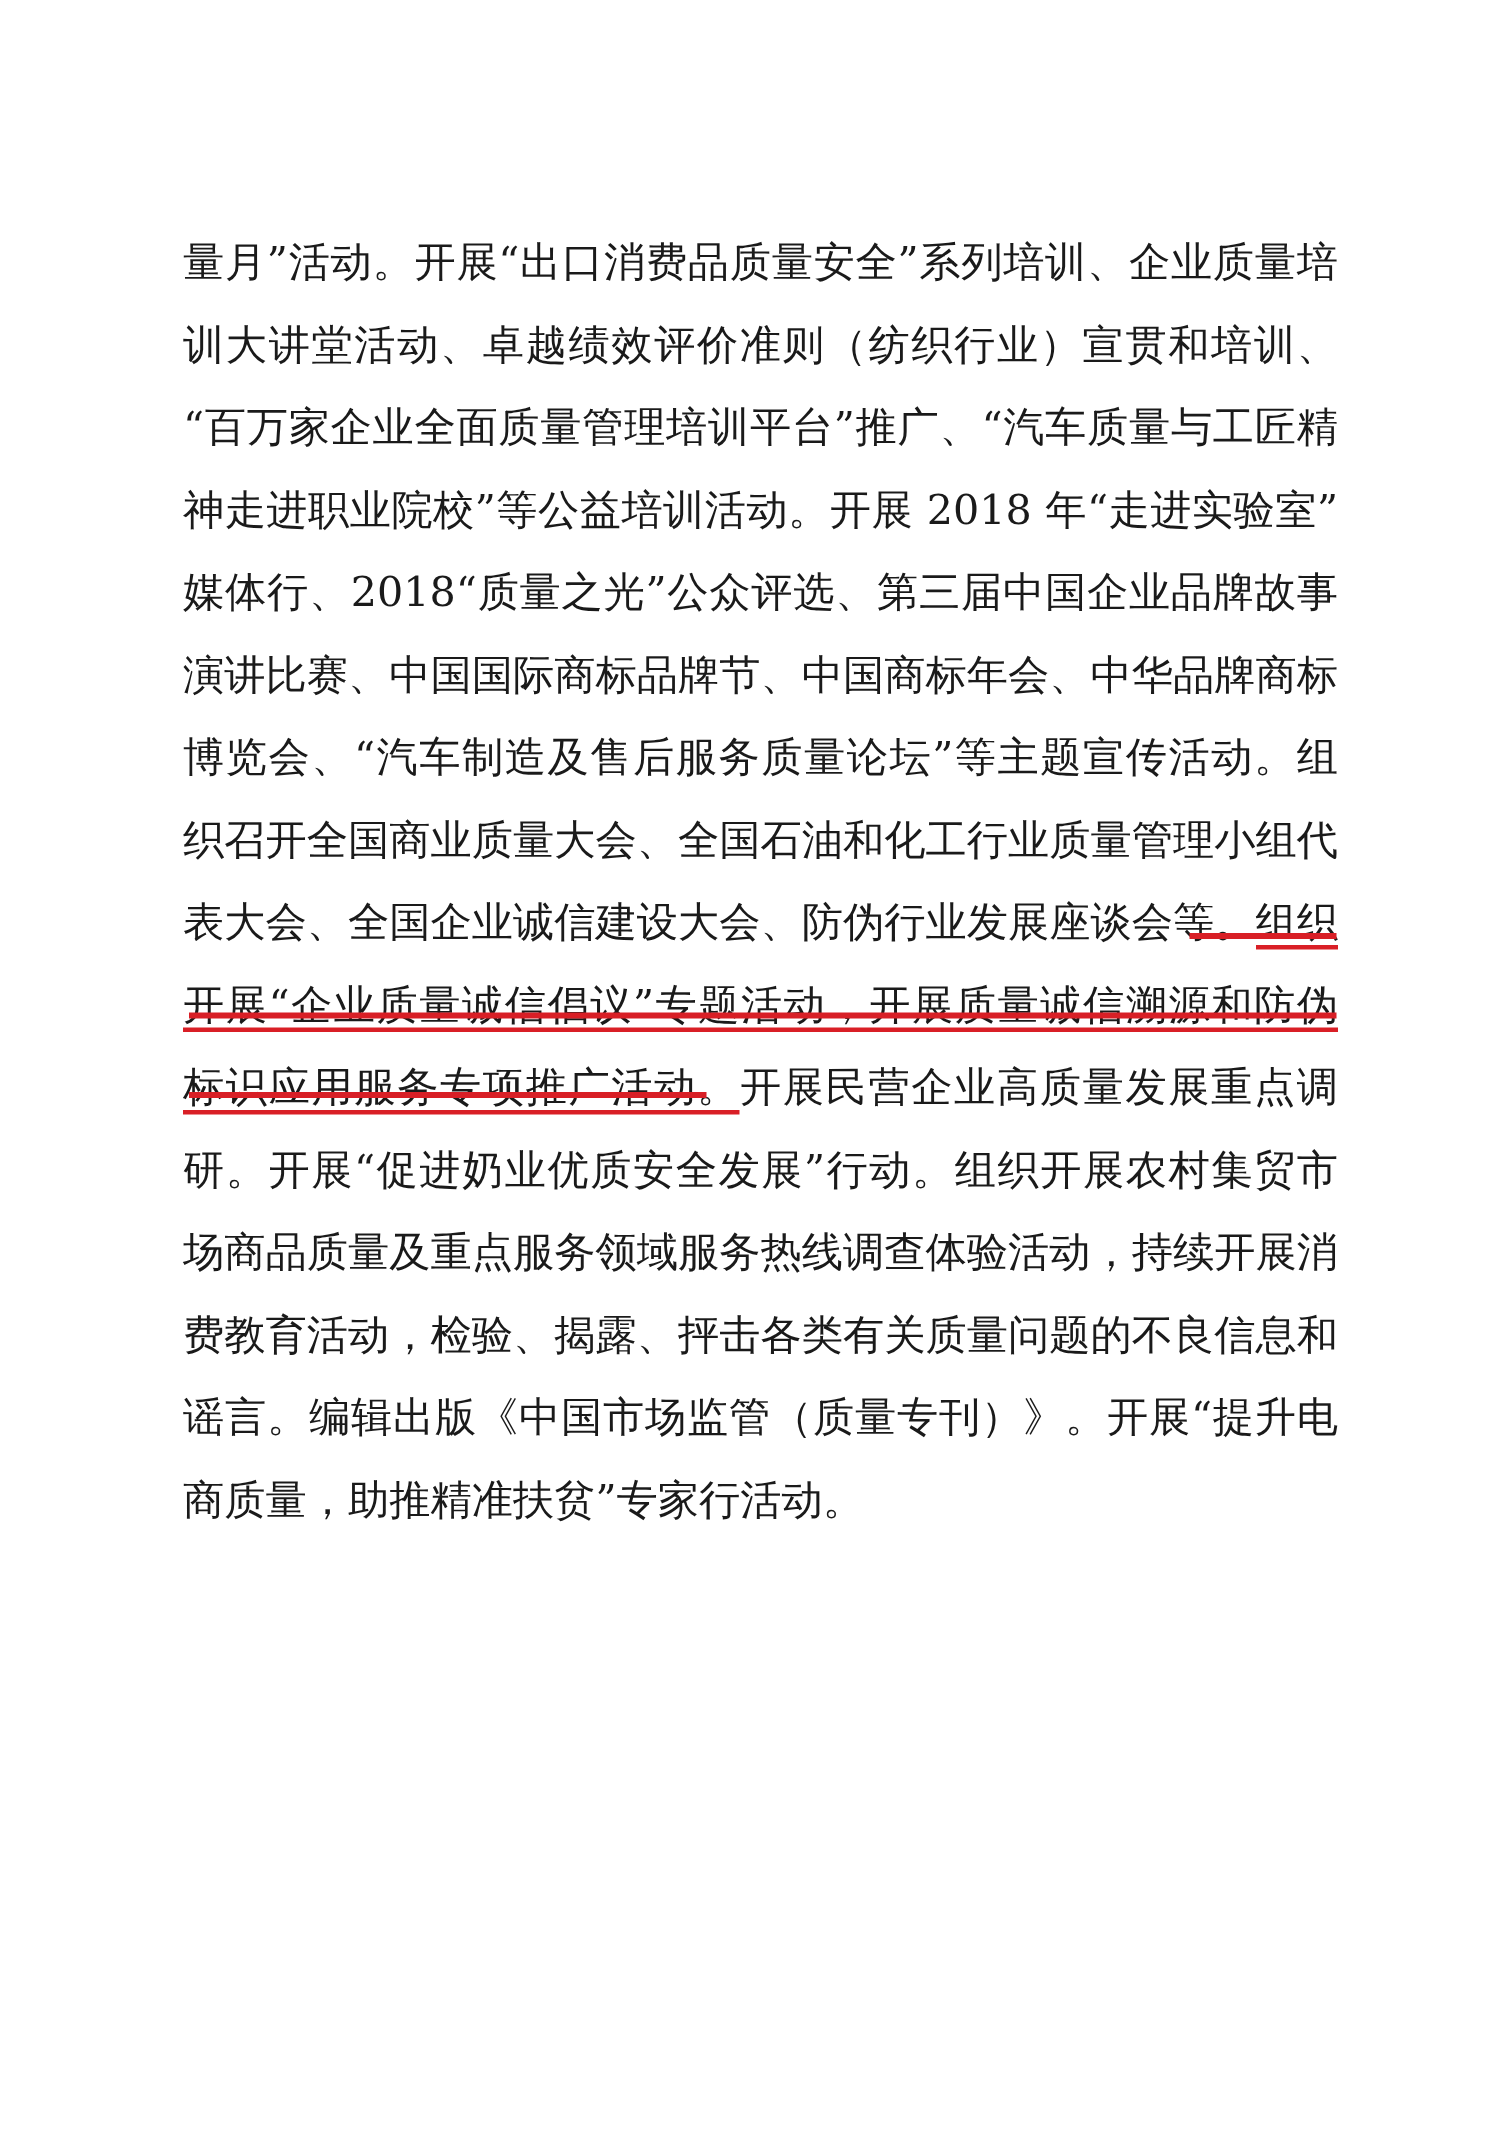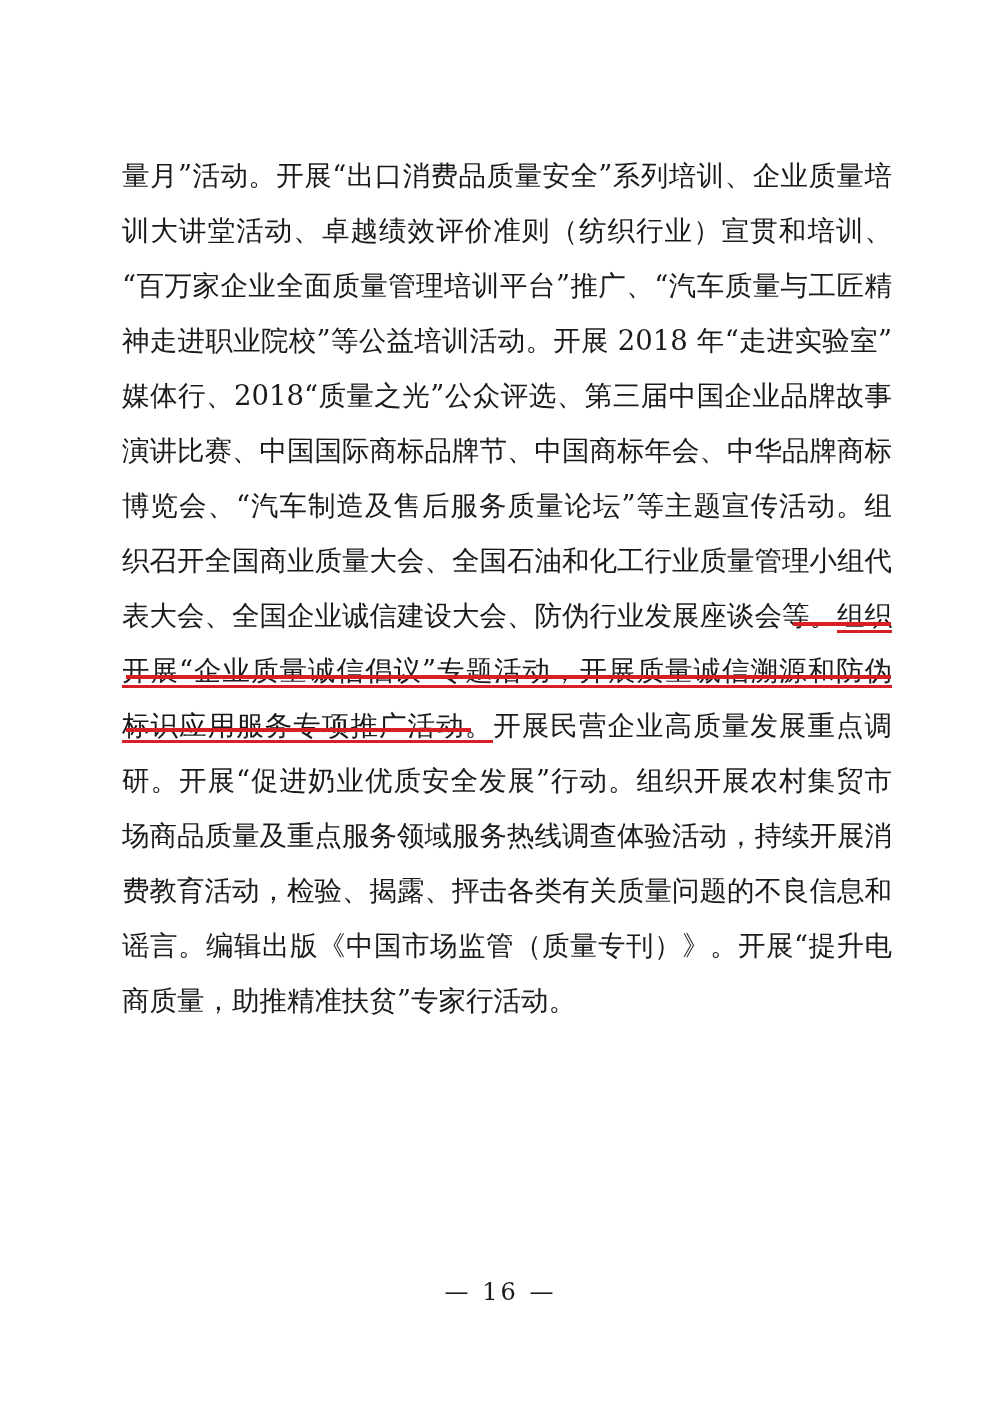--- a/index.html
+++ b/index.html
@@ -68,15 +68,14 @@
 <div class="page">
 
   <div class="body-text">
     <p><span>量月”活动。开展“出口消费品质量安全”系列培训、企业质量培训大讲堂活动、卓越绩效评价准则（纺织行业）宣贯和培训、“百万家企业全面质量管理培训平台”推广、“汽车质量与工匠精神走进职业院校”等公益培训活动。开展 2018 年“走进实验室”媒体行、2018“质量之光”公众评选、第三届中国企业品牌故事演讲比赛、中国国际商标品牌节、中国商标年会、中华品牌商标博览会、“汽车制造及售后服务质量论坛”等主题宣传活动。组织召开全国商业质量大会、全国石油和化工行业质量管理小组代表大会、全国企业诚信建设大会、防伪行业发展座谈会等。</span><span class="underline-red">组织开展“企业质量诚信倡议”专题活动，开展质量诚信溯源和防伪标识应用服务专项推广活动。</span><span>开展民营企业高质量发展重点调研。开展“促进奶业优质安全发展”行动。组织开展农村集贸市场商品质量及重点服务领域服务热线调查体验活动，持续开展消费教育活动，检验、揭露、抨击各类有关质量问题的不良信息和谣言。编辑出版《中国市场监管（质量专刊）》。开展“提升电商质量，助推精准扶贫”专家行活动。</span></p>
   </div>
 
   <div class="rule rule-1"></div>
   <div class="rule rule-2"></div>
   <div class="rule rule-3"></div>
 
-  <div class="page-number">— 16 —</div>
 
 </div>
 
 </body></html>

